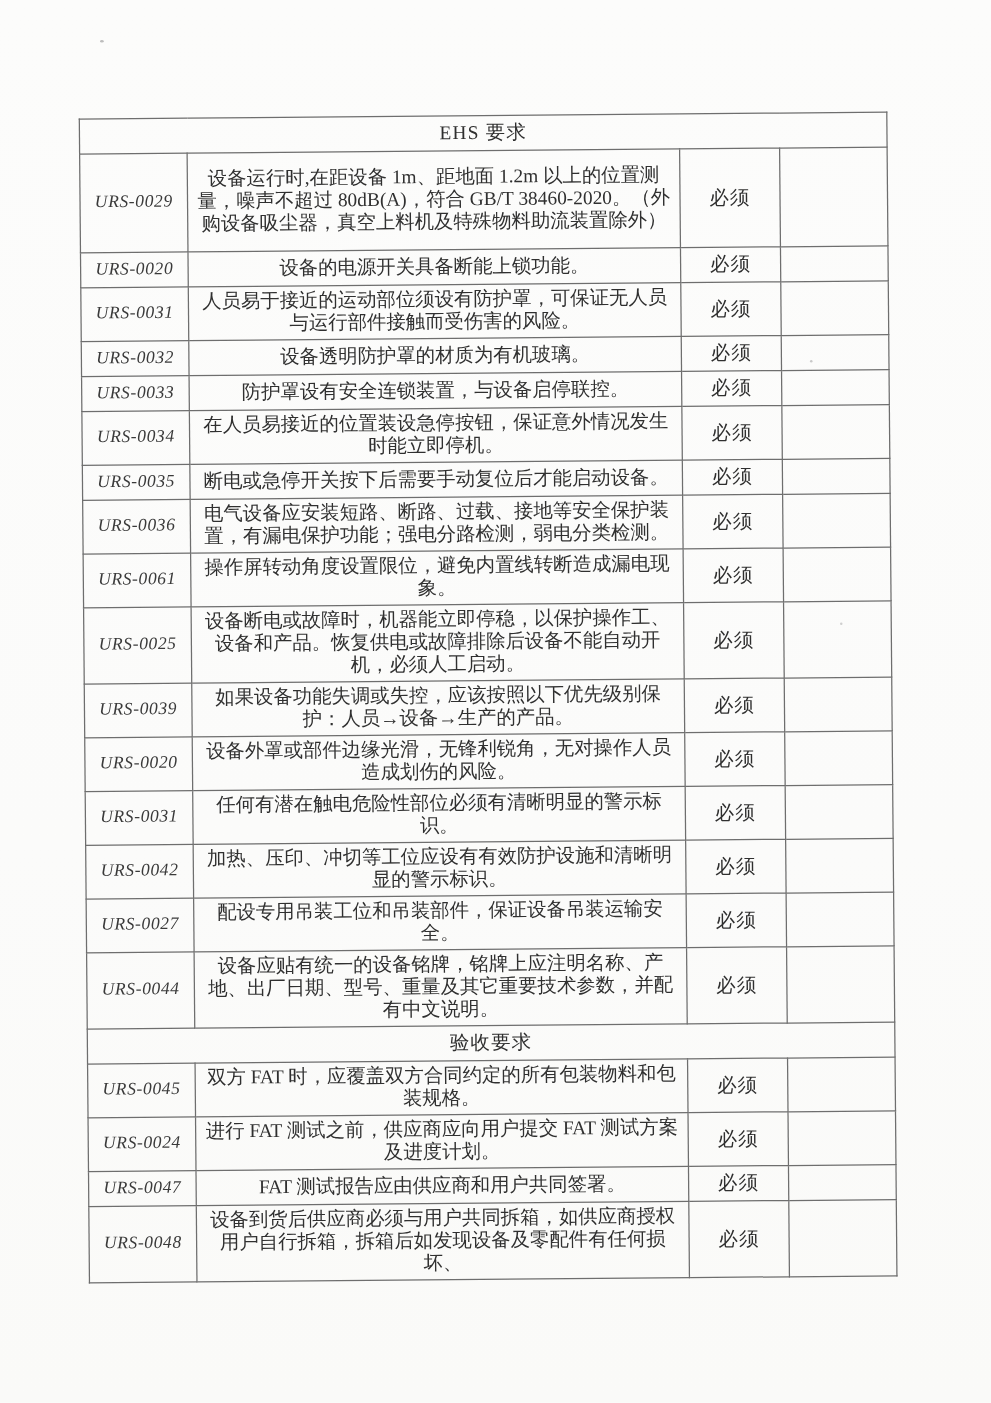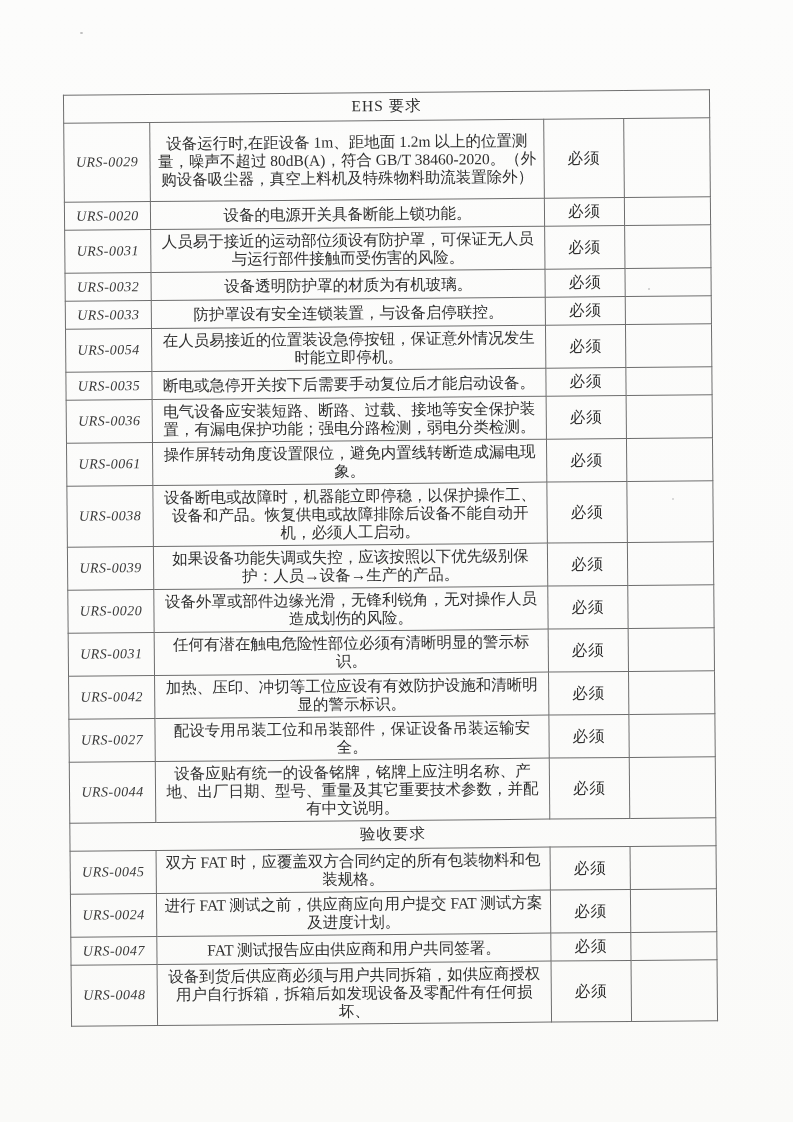--- a/index.html
+++ b/index.html
@@ -109,21 +109,21 @@
             <td class="td-status">必须</td>
             <td class="td-remark"></td>
           </tr>
           <tr style="height: 25px;">
             <td class="td-code">URS-0033</td>
             <td class="td-desc">防护罩设有安全连锁装置，与设备启停联控。</td>
             <td class="td-status">必须</td>
             <td class="td-remark"></td>
           </tr>
           <tr style="height: 43px;">
-            <td class="td-code">URS-0054</td>
+            <td class="td-code">URS-0034</td>
             <td class="td-desc">在人员易接近的位置装设急停按钮，保证意外情况发生时能立即停机。</td>
             <td class="td-status">必须</td>
             <td class="td-remark"></td>
           </tr>
           <tr style="height: 25px;">
             <td class="td-code">URS-0035</td>
             <td class="td-desc">断电或急停开关按下后需要手动复位后才能启动设备。</td>
             <td class="td-status">必须</td>
             <td class="td-remark"></td>
           </tr>
@@ -133,21 +133,21 @@
             <td class="td-status">必须</td>
             <td class="td-remark"></td>
           </tr>
           <tr style="height: 43px;">
             <td class="td-code">URS-0061</td>
             <td class="td-desc">操作屏转动角度设置限位，避免内置线转断造成漏电现象。</td>
             <td class="td-status">必须</td>
             <td class="td-remark"></td>
           </tr>
           <tr style="height: 61px;">
-            <td class="td-code">URS-0038</td>
+            <td class="td-code">URS-0025</td>
             <td class="td-desc">设备断电或故障时，机器能立即停稳，以保护操作工、设备和产品。恢复供电或故障排除后设备不能自动开机，必须人工启动。</td>
             <td class="td-status">必须</td>
             <td class="td-remark"></td>
           </tr>
           <tr style="height: 43px;">
             <td class="td-code">URS-0039</td>
             <td class="td-desc">如果设备功能失调或失控，应该按照以下优先级别保护：人员→设备→生产的产品。</td>
             <td class="td-status">必须</td>
             <td class="td-remark"></td>
           </tr>

